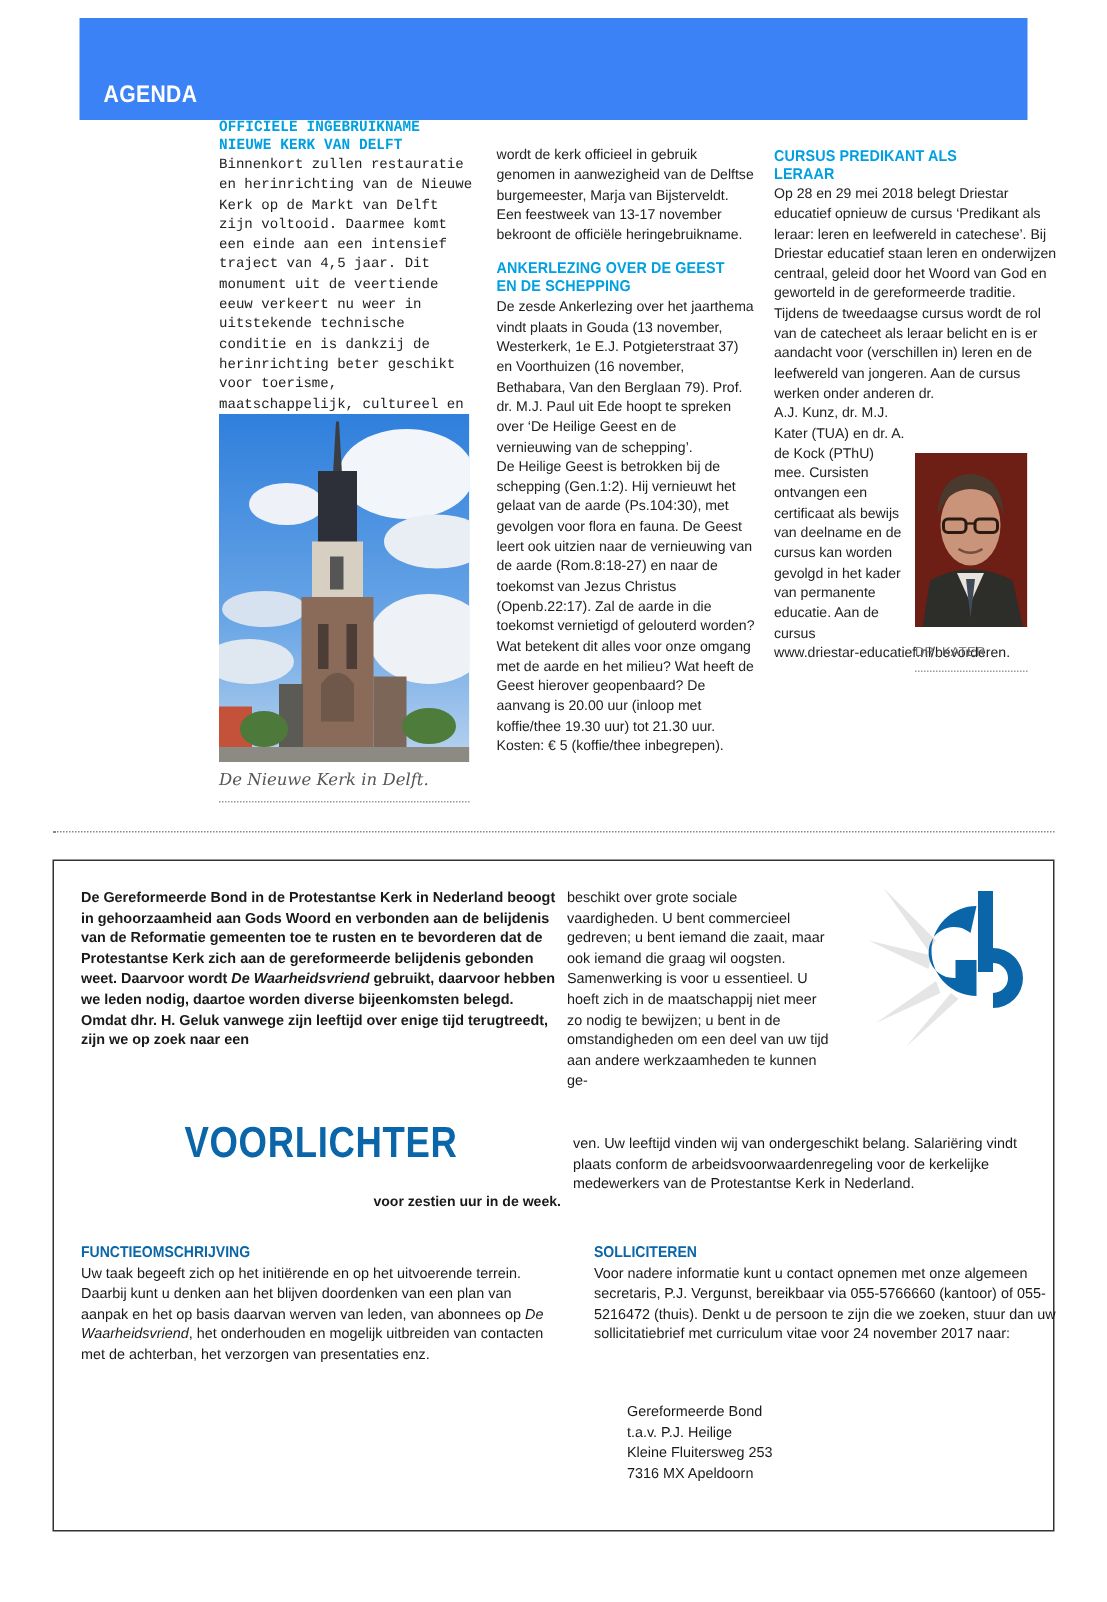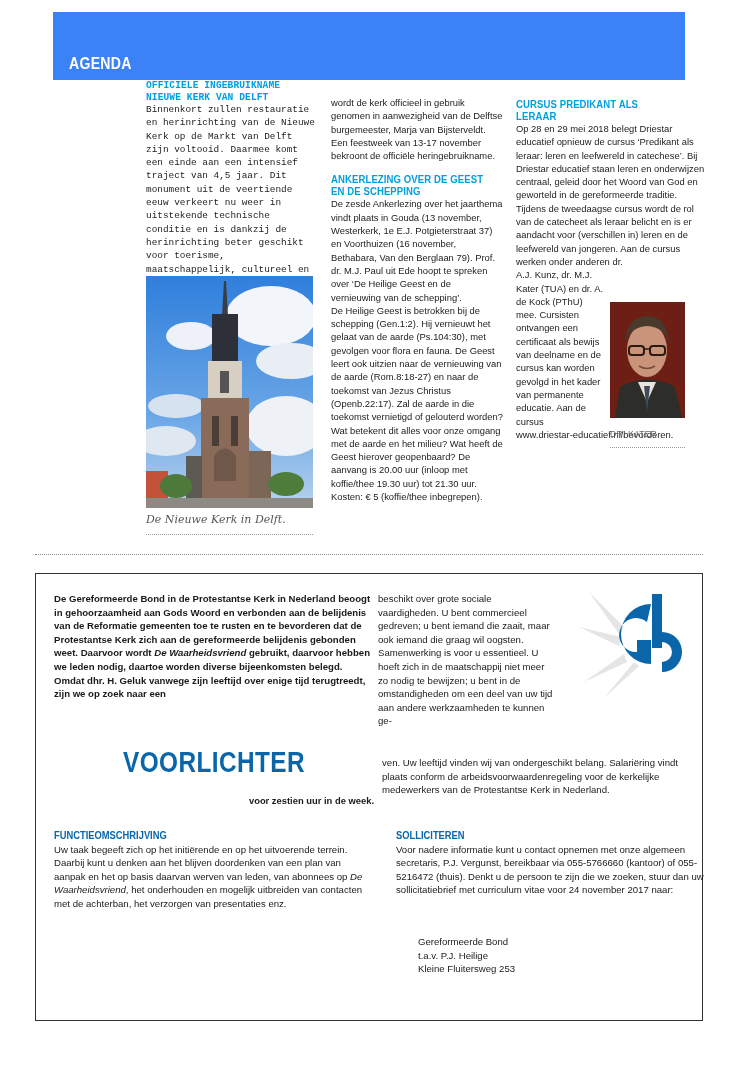--- a/index.html
+++ b/index.html
@@ -158,14 +158,15 @@
 
   <div class="ad-sec ad-sollic">
     <div class="ad-h">SOLLICITEREN</div>
     <p>Voor nadere informatie kunt u contact opnemen met onze algemeen secretaris, P.J. Vergunst, bereikbaar via 055-5766660 (kantoor) of 055-5216472 (thuis). Denkt u de persoon te zijn die we zoeken, stuur dan uw sollicitatiebrief met curriculum vitae voor 24 november 2017 naar:</p>
   </div>
 
   <div class="ad-sec ad-address">
     <div>Gereformeerde Bond</div>
     <div>t.a.v. P.J. Heilige</div>
     <div>Kleine Fluitersweg 253</div>
+    <div>7316 MX Apeldoorn</div>
   </div>
 </div>
 
 </body></html>

